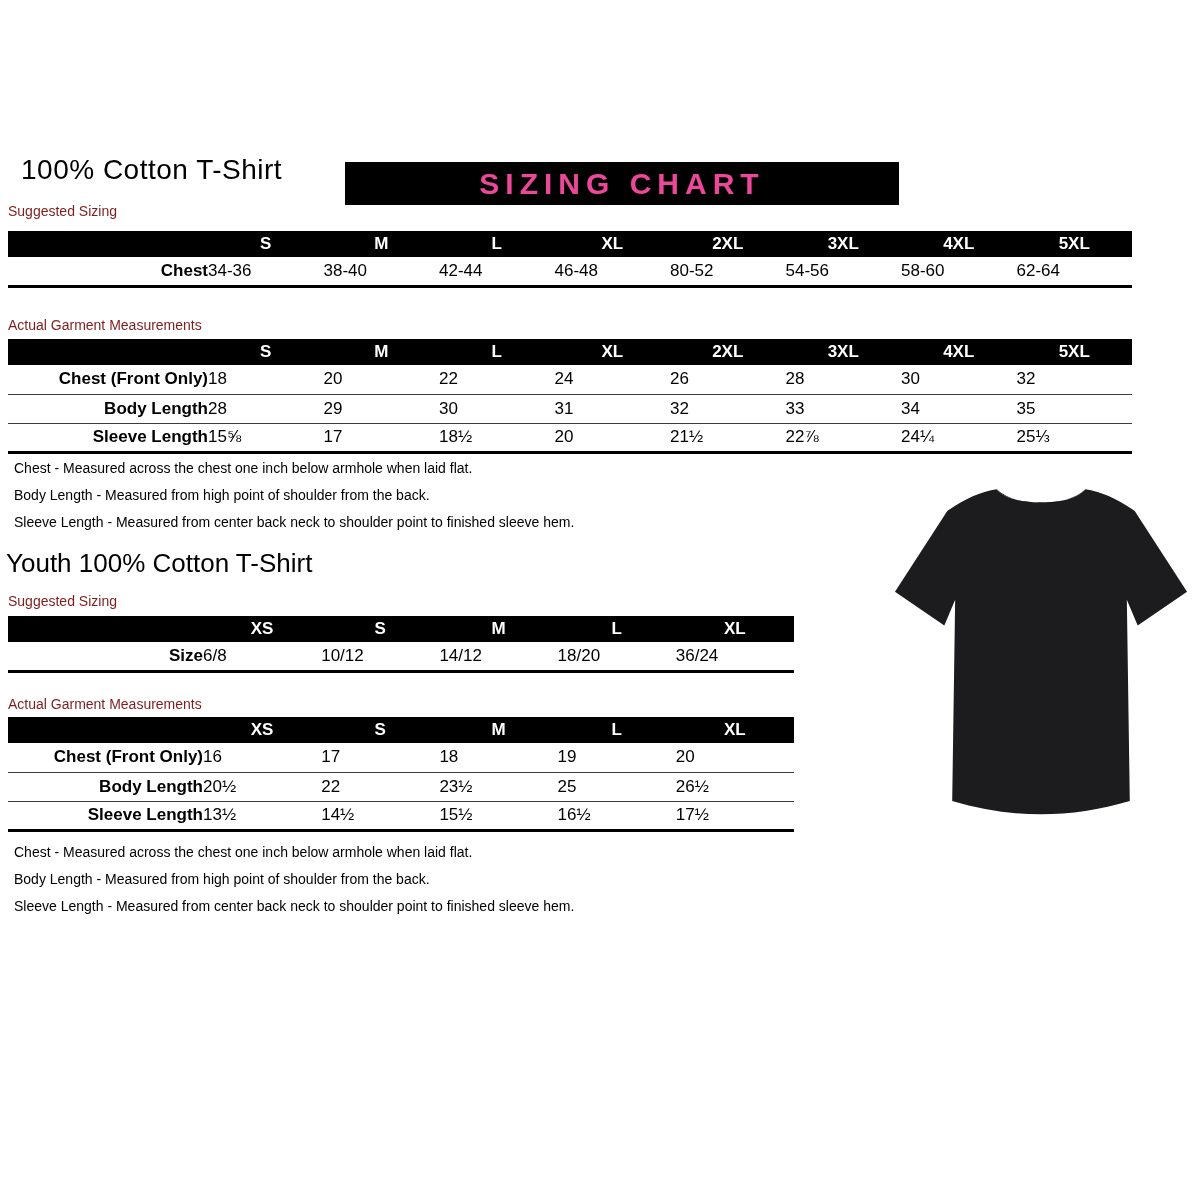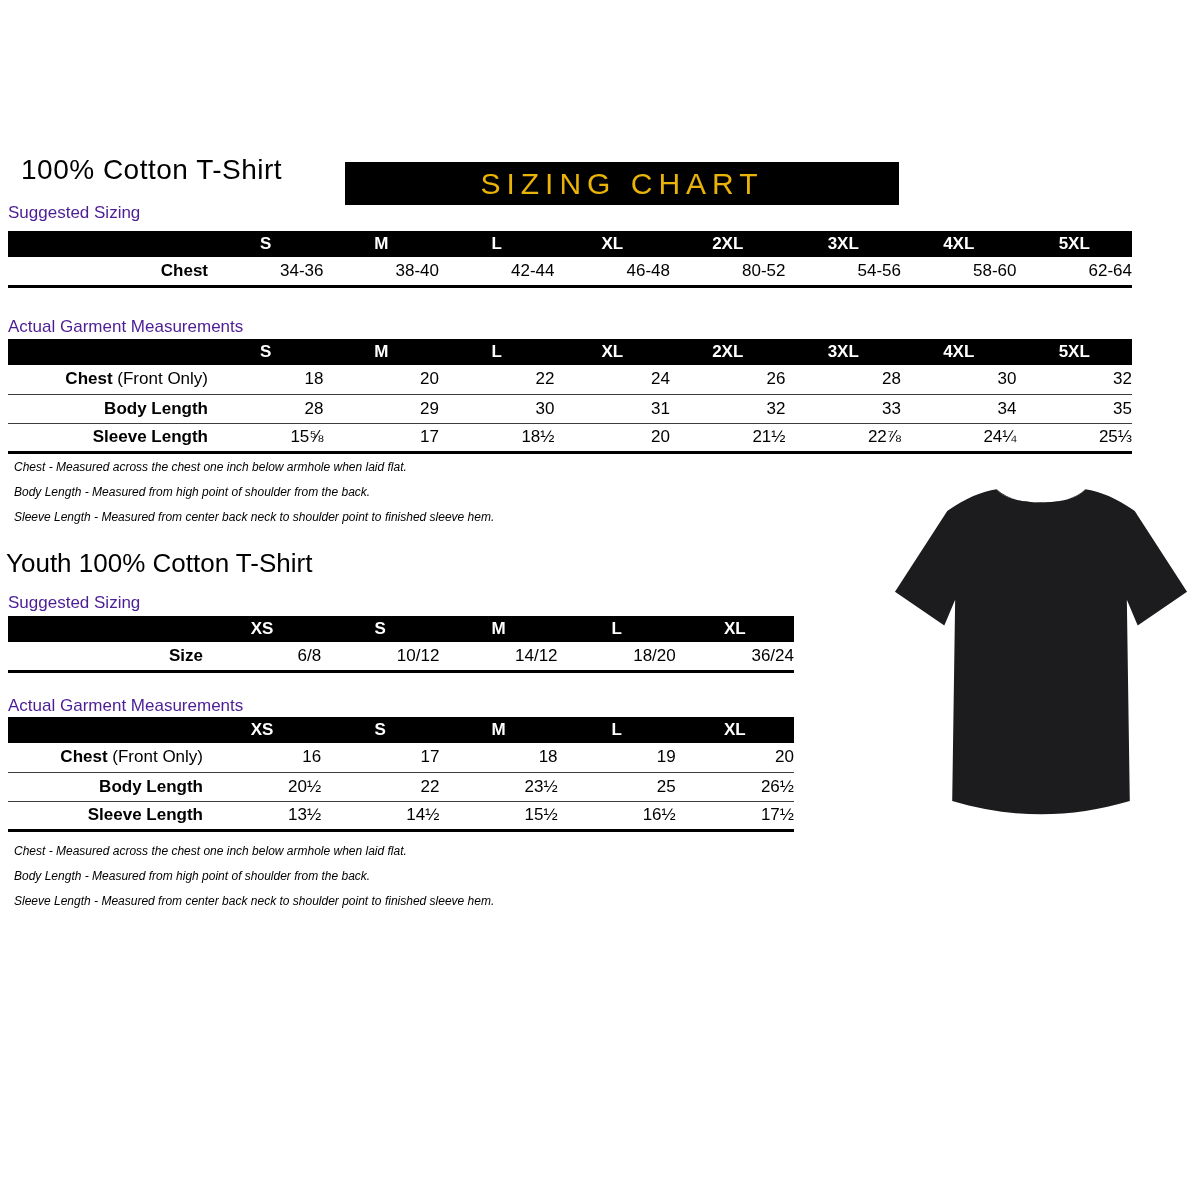--- a/index.html
+++ b/index.html
@@ -9,54 +9,54 @@
     font-family:"Liberation Sans", sans-serif;
     color:#000;
     position:relative;
     overflow:hidden;
   }
   .abs { position:absolute; }
 
   .page-title   { left:14px; top:154px; font-size:28px; font-weight:400; letter-spacing:0.5px;margin-left:7px; }
   .banner {
     left:345px; top:162px; width:554px; height:43px;
-    background:#000; color:#eab308;
+    background:#000; color:#ec4899;
     display:flex; align-items:center; justify-content:center;
-    font-size:30px; font-weight:normal; letter-spacing:6px;
-  }
-  .section-label { font-size:17px; color:#4c1d95; }
+    font-size:30px; font-weight:bold; letter-spacing:6px;
+  }
+  .section-label { font-size:14px; color:#7f1d1d; }
   .lbl-sug-adult { left:8px;  top:203px; }
   .lbl-act-adult { left:8px;  top:317px; }
   .lbl-sug-youth { left:8px;  top:593px; }
   .lbl-act-youth { left:8px;  top:696px; }
 
   table.size {
     border-collapse:collapse; table-layout:fixed;
     border-bottom:3px solid #000;
   }
   table.size th {
     background:#000; color:#fff;
     font-size:17px; font-weight:bold;
     height:26px; text-align:center; padding:0;
   }
   table.size td {
-    font-size:17px; height:29px; text-align:right;
+    font-size:17px; height:29px; text-align:left;
     border-top:1px solid #3c3c3c; padding:0;
     vertical-align:middle;
   }
   table.size tbody tr:first-child td { border-top:none; }
   table.size td.rlabel { text-align:right; padding-left:10px; font-weight:bold; }
-  table.size td.rlabel .sfx { font-weight:normal; }
+  table.size td.rlabel .sfx { font-weight:bold; }
 
   .tbl-adult-sug { left:8px; top:231px; width:1124px; }
   .tbl-adult-act { left:8px; top:339px; width:1124px; }
   .tbl-youth-sug { left:8px; top:616px; width:786px;  }
   .tbl-youth-act { left:8px; top:717px; width:786px;  }
 
-  .notes { font-size:12px;font-style:italic; }
+  .notes { font-size:14px; }
   .notes .note-line { margin-bottom:11px; white-space:nowrap; }
   .notes-adult { left:14px; top:460px; }
   .notes-youth { left:14px; top:844px; }
 
   .title-youth { left:6px; top:548px; font-size:26px; font-weight:normal; }
 
   .tshirt { left:893px; top:474px; width:296px; height:360px; }
 </style>
 </head>
 <body>

